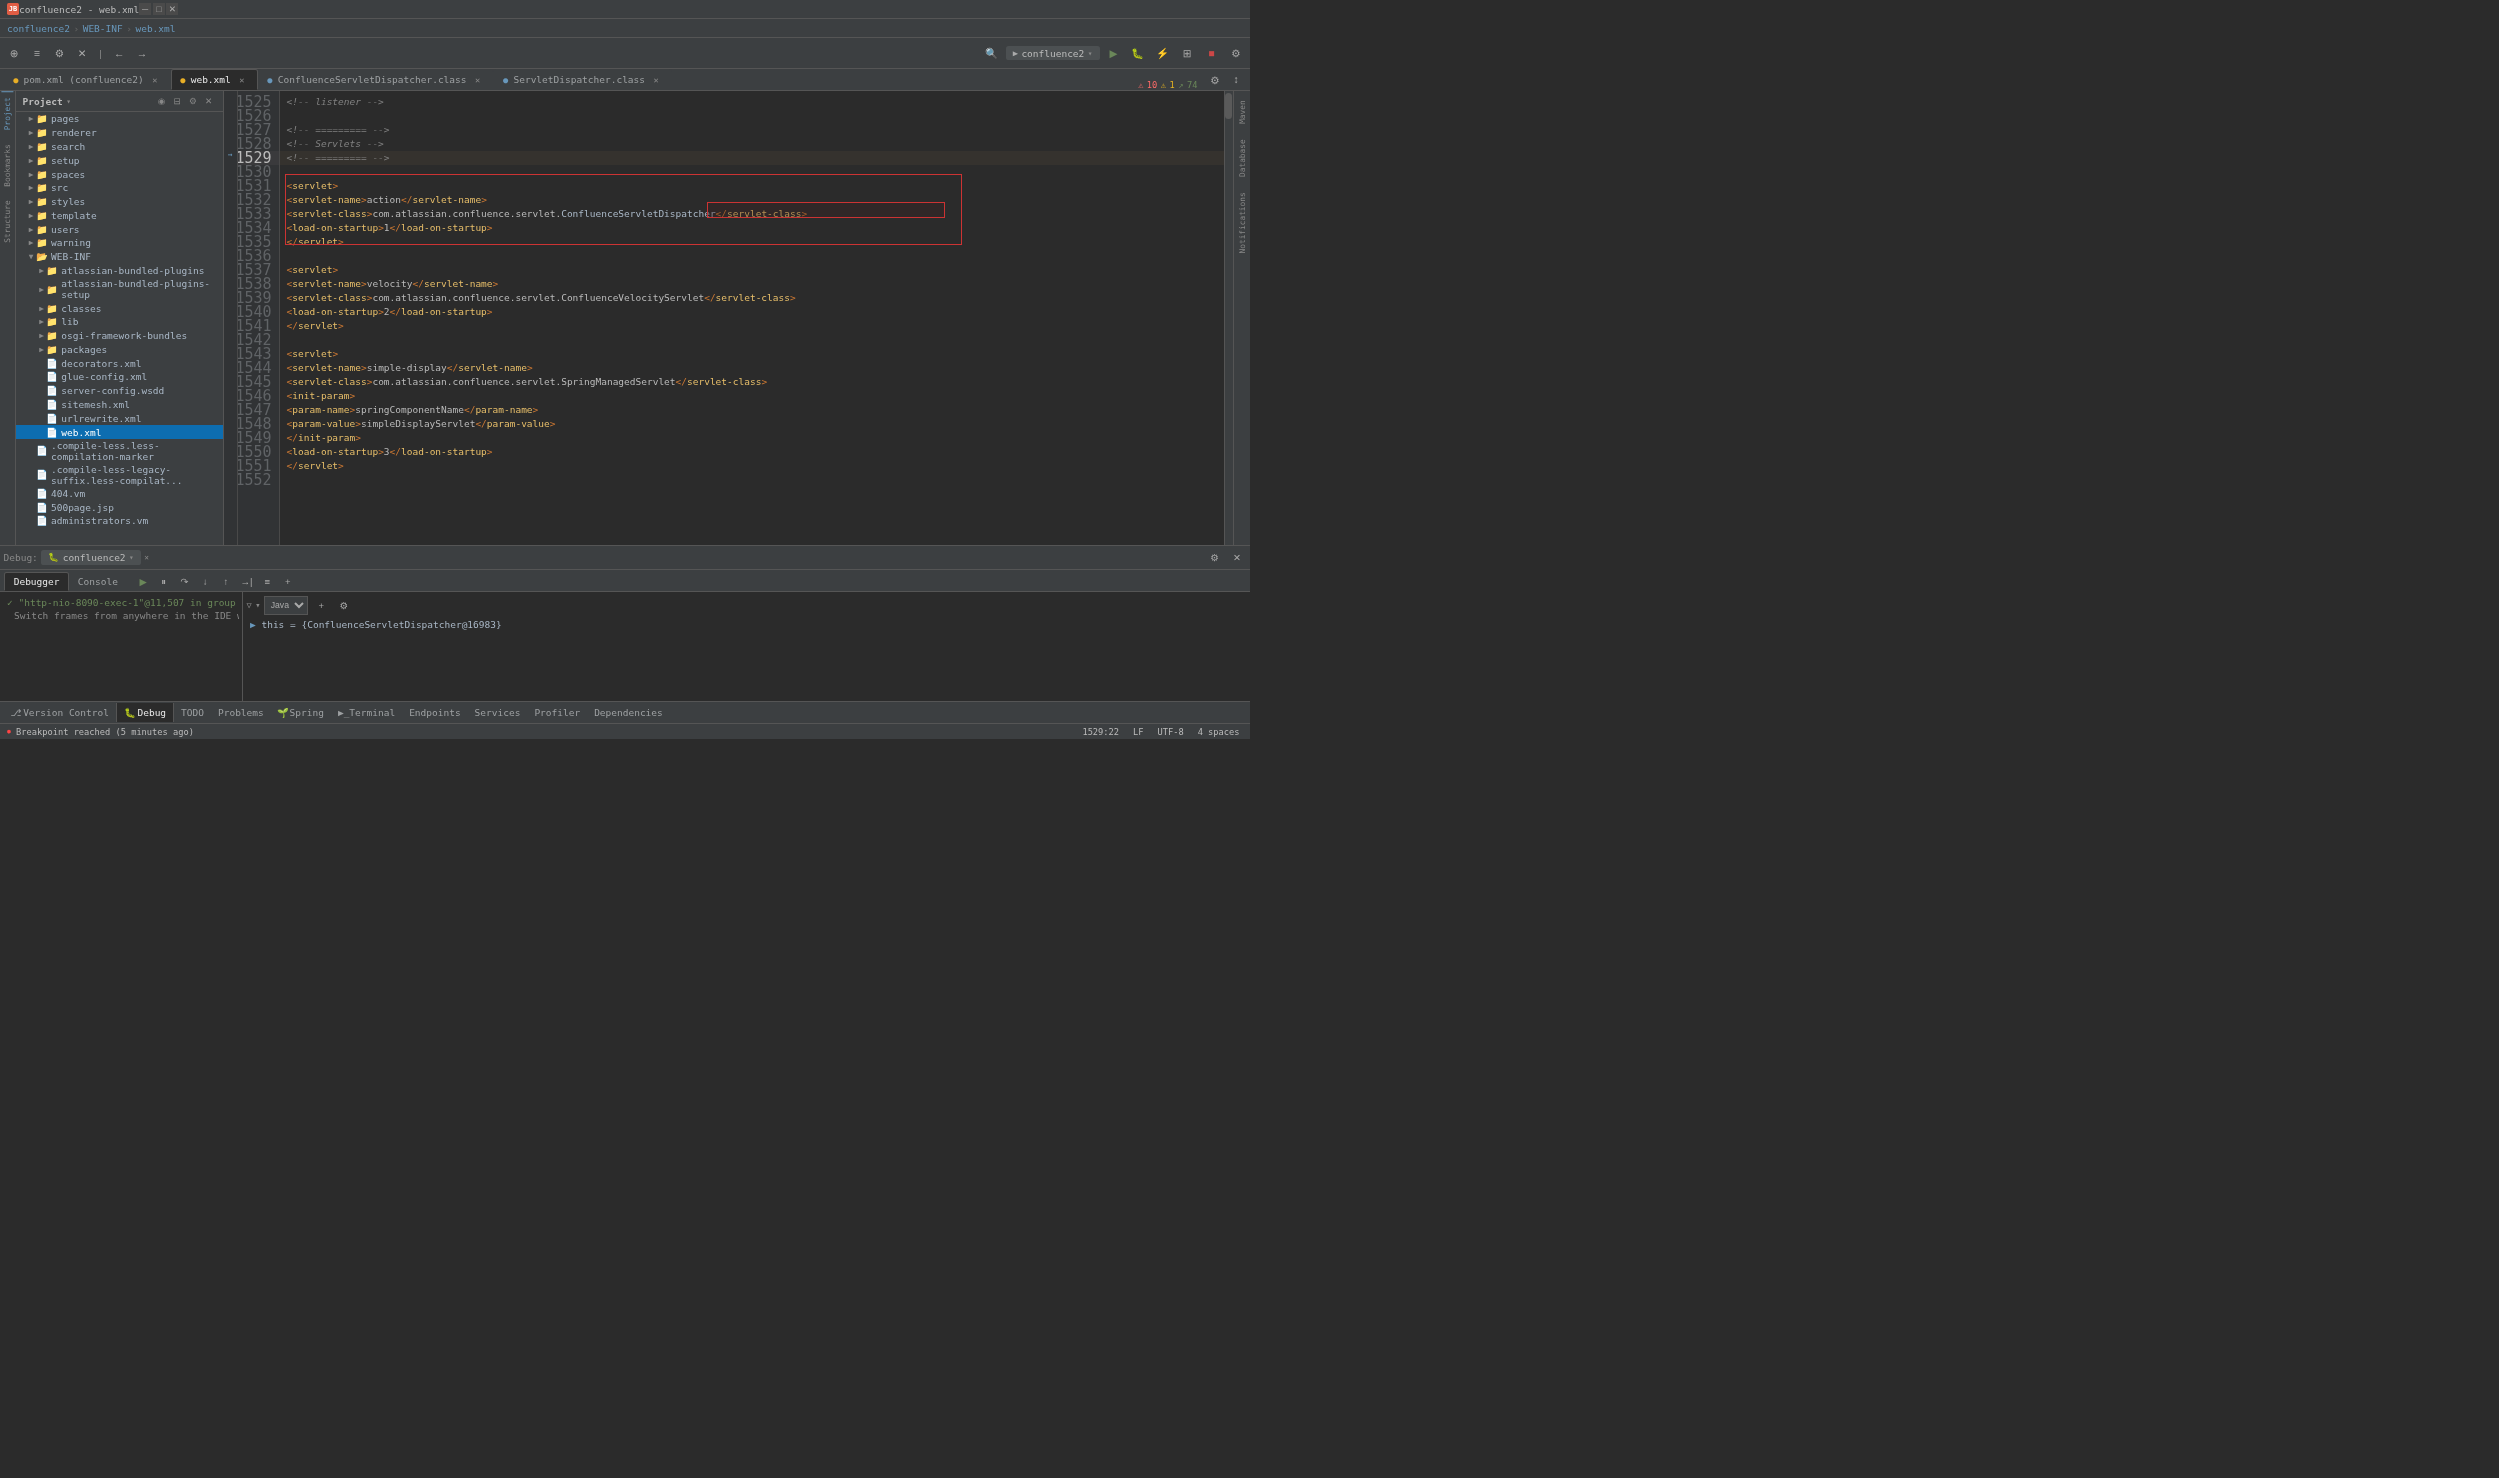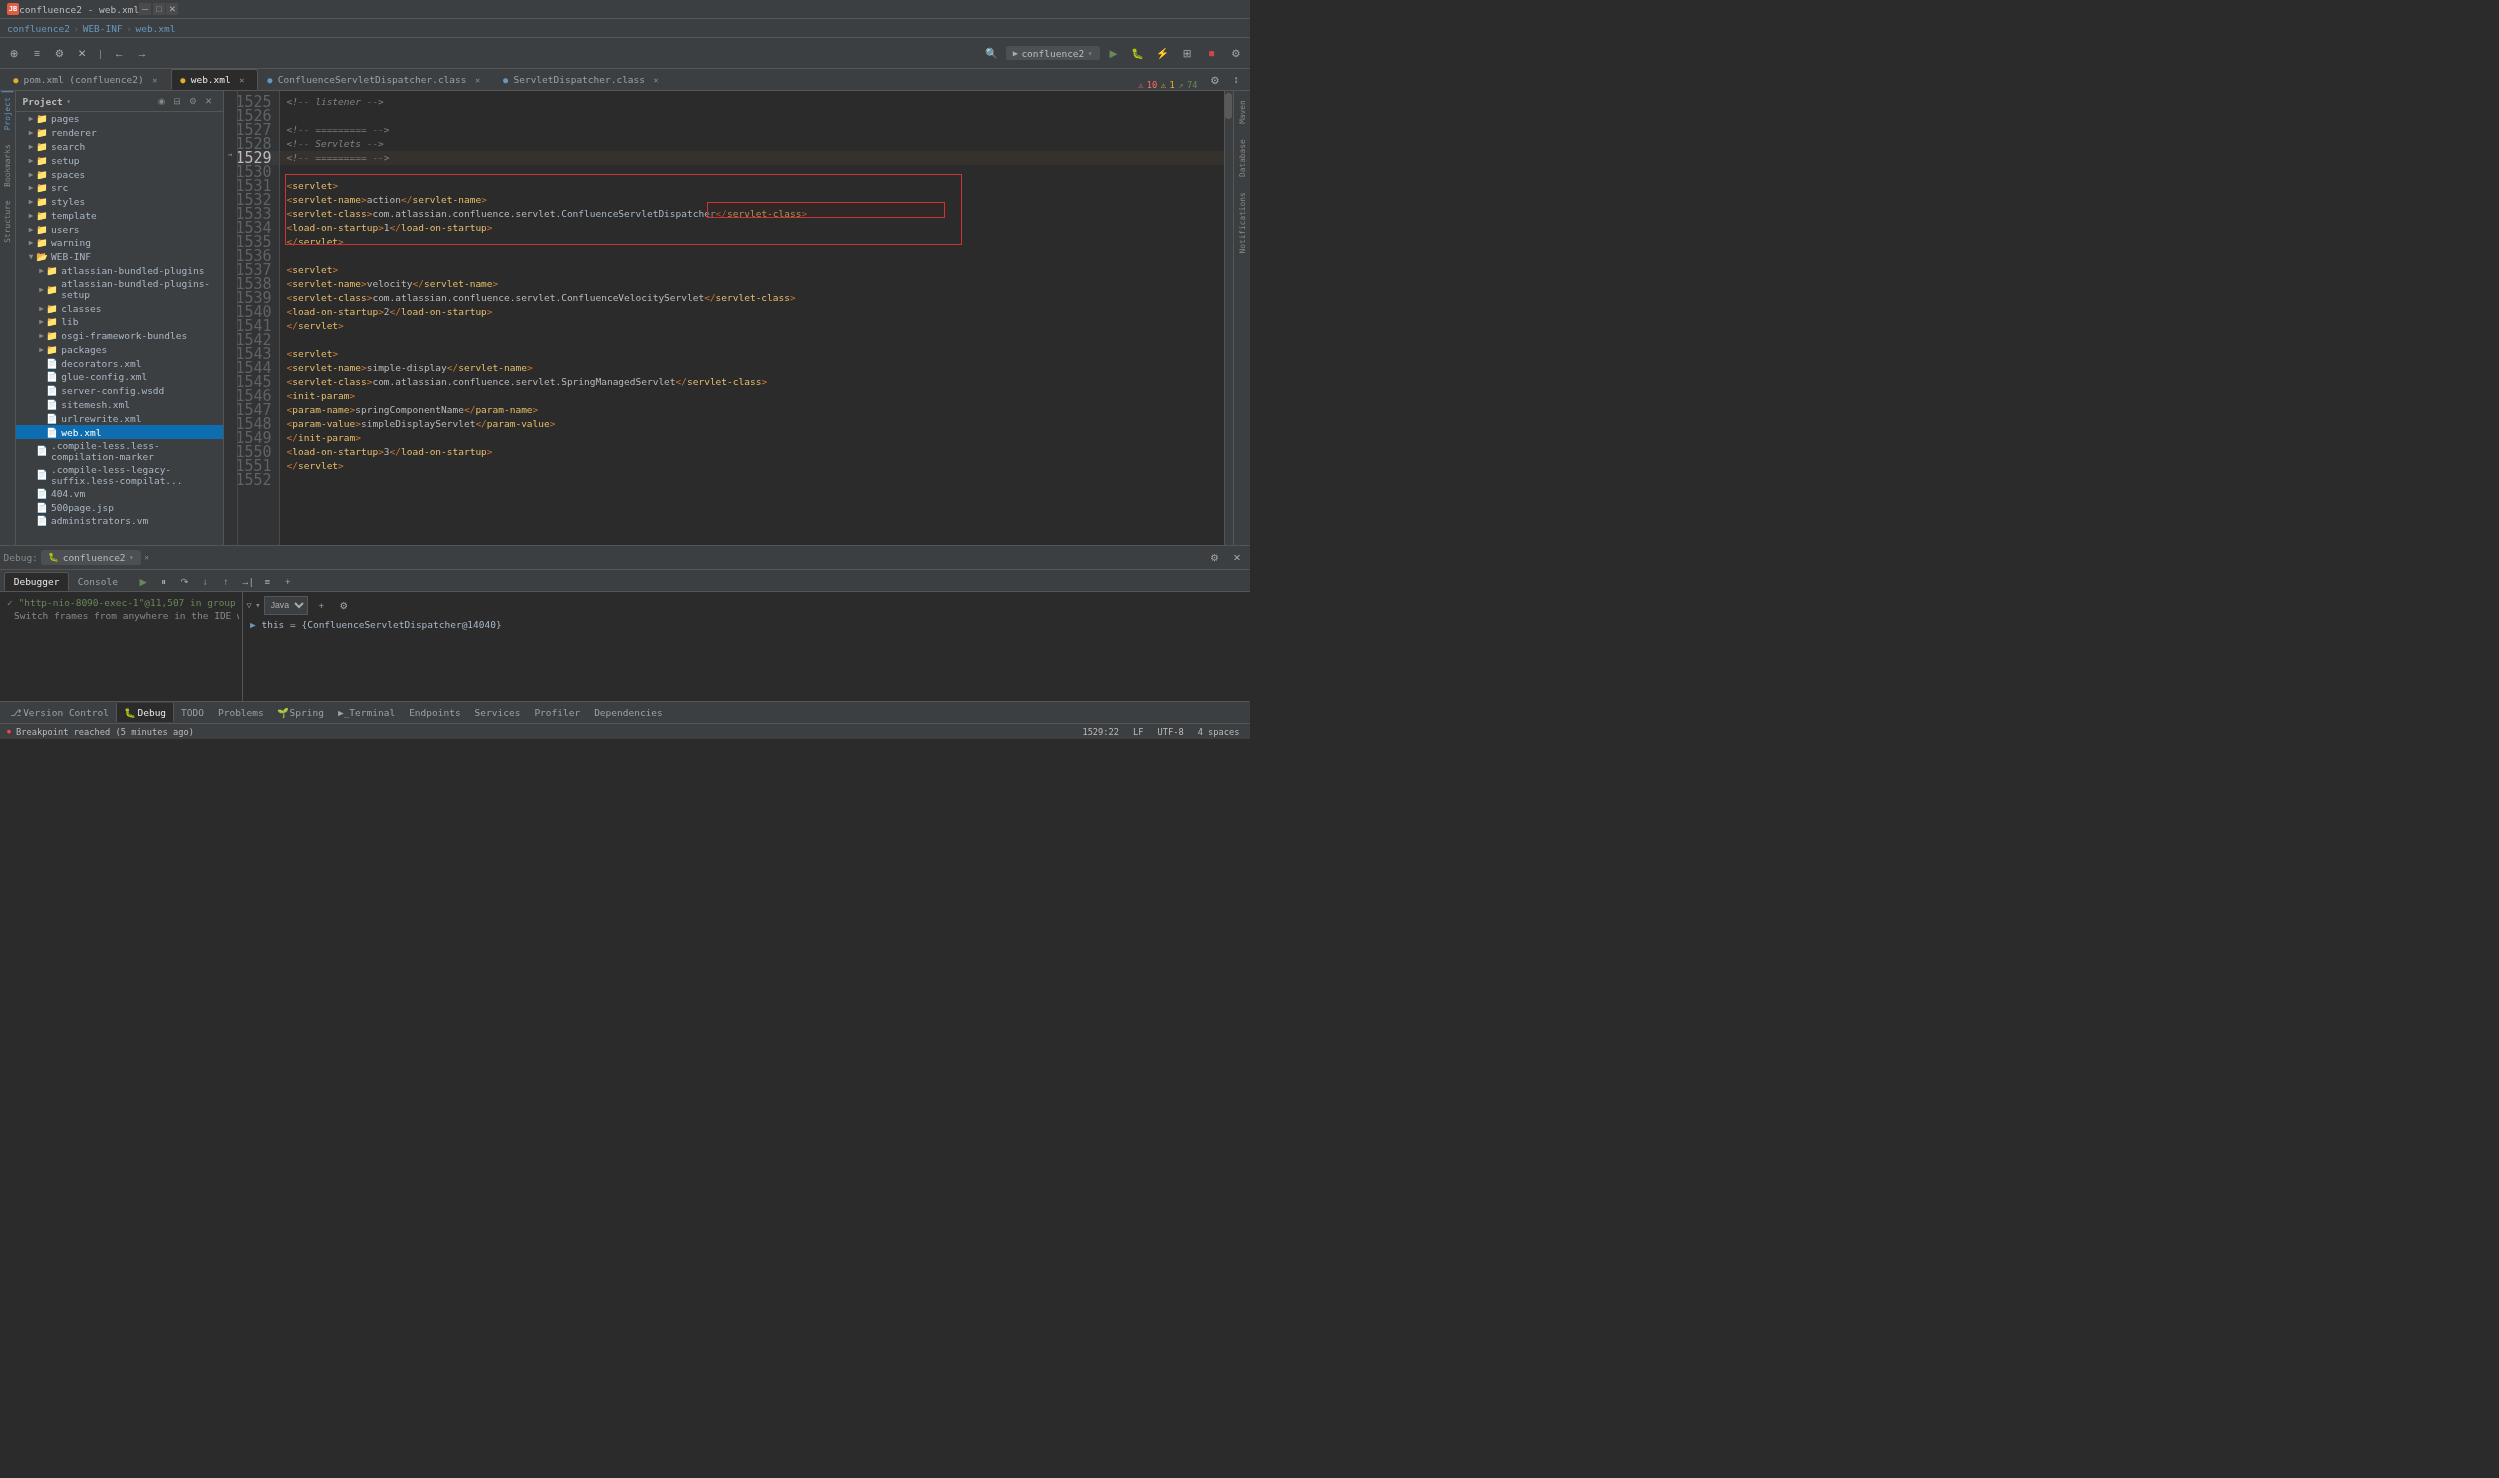--- a/index.html
+++ b/index.html
@@ -670,21 +670,21 @@
           <span style="font-size:8.7px; color:#888;">▽</span>
           <span style="font-size:8.7px; color:#888;">▾</span>
           <select style="background:#3c3f41; border:0.9px solid #555; color:#aaa; font-size:8.7px; padding:1.7px; height:19px;">
             <option>Java</option>
           </select>
           <button class="debug-btn">+</button>
           <button class="debug-btn">⚙</button>
         </div>
         <div class="console-line">
           <span style="color:#6897bb;">▶ </span>
-          <span>this = {ConfluenceServletDispatcher@14040}</span>
+          <span>this = {ConfluenceServletDispatcher@16983}</span>
         </div>
       </div>
     </div>
   </div>
 
   <div style="height:22.6px; background:#3c3f41; border-top:0.9px solid #555; display:flex; align-items:center; padding:0 3.5px; gap:0; overflow:hidden;">
     <div style="display:flex; align-items:center; gap:1.7px; padding:0 7px; height:19px; cursor:pointer; color:#9da0a2; font-size:9.5px;">
       <span>⎇</span>
       <span>Version Control</span>
     </div>

